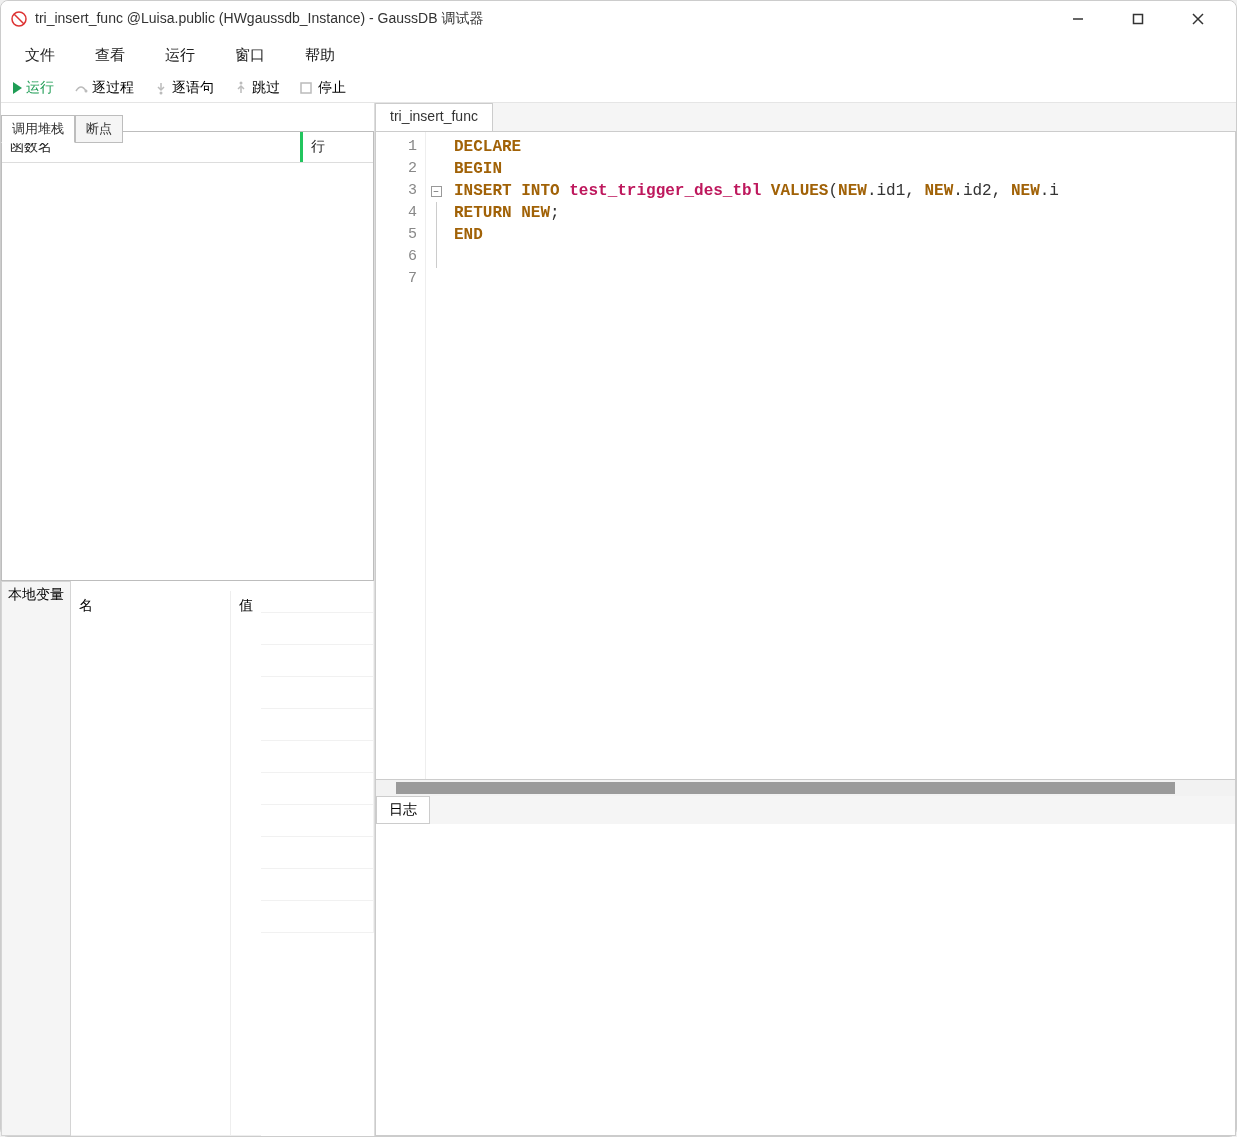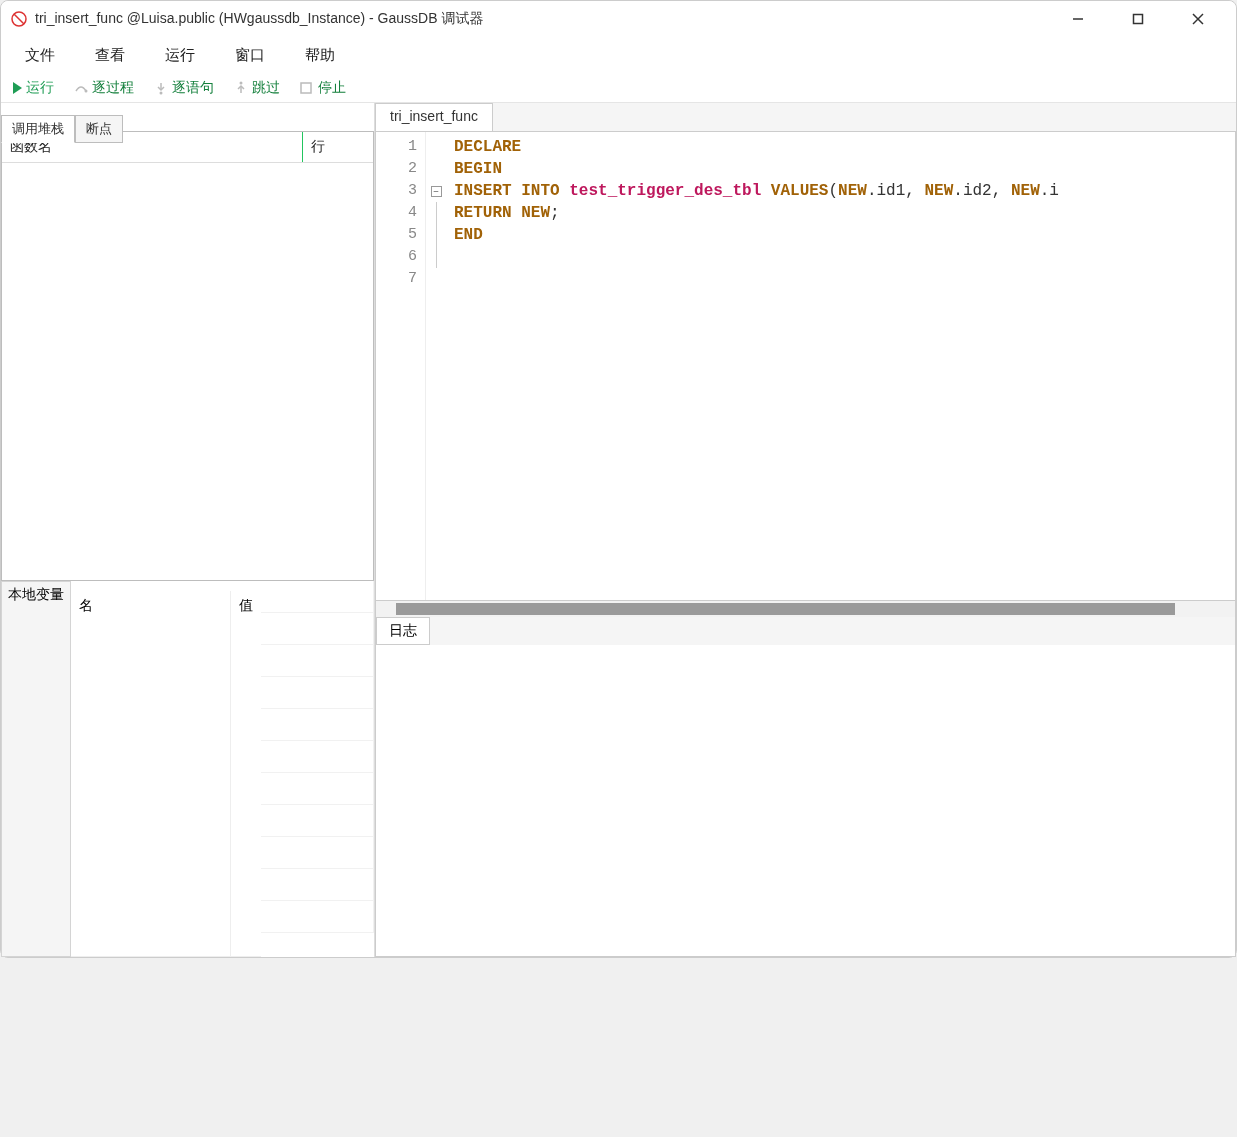--- a/index.html
+++ b/index.html
@@ -6,21 +6,21 @@
 body {
   font-family: "Microsoft YaHei", "Segoe UI", Arial, sans-serif;
   font-size: 14px;
   background: #f0f0f0;
   width: 1237px;
   height: 1137px;
   overflow: hidden;
 }
 .window {
   width: 1237px;
-  height: 958px;
+  height: 1137px;
   background: #fff;
   border: 1px solid #ccc;
   border-radius: 8px;
   display: flex;
   flex-direction: column;
 }
 .titlebar {
   height: 36px;
   display: flex;
   align-items: center;
@@ -58,21 +58,21 @@
   height: 30px;
   display: flex;
   align-items: center;
   padding: 0 6px;
   gap: 8px;
   border-bottom: 1px solid #e5e5e5;
 }
 .tool-btn {
   display: flex; align-items: center; gap: 4px;
   padding: 2px 6px;
-  color: #15803d;
+  color: #000000;
   cursor: default;
   font-size: 14px;
 }
 .tool-btn.enabled { color: #1f9d55; cursor: pointer; }
 .tool-btn.enabled .tri { border-left-color: #1f9d55; }
 .tri {
   width: 0; height: 0;
   border-top: 6px solid transparent;
   border-bottom: 6px solid transparent;
   border-left: 9px solid #bbb;
@@ -116,21 +116,21 @@
   background: #fff;
 }
 .table-head {
   display: flex;
   border-bottom: 1px solid #ddd;
 }
 .th {
   padding: 6px 8px;
   font-size: 14px;
   color: #222;
-  border-right: 1px solid #22c55e;
+  border-right: 3px solid #22c55e;
 }
 .th.col-func { flex: 1; }
 .th.col-line { width: 70px; border-right: none; }
 .table-body { flex: 1; }
 .localvars-header {
   padding: 4px 6px;
   background: #f5f5f5;
   border: 1px solid #d4d4d4;
   width: fit-content;
   font-size: 14px;

